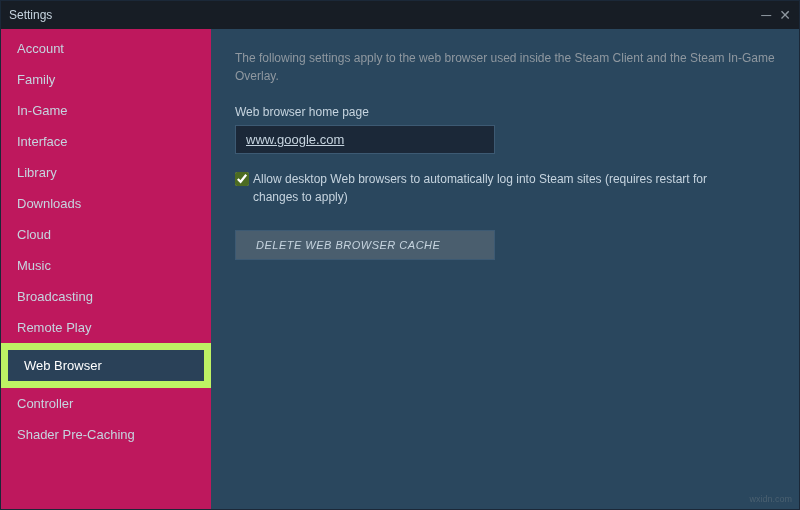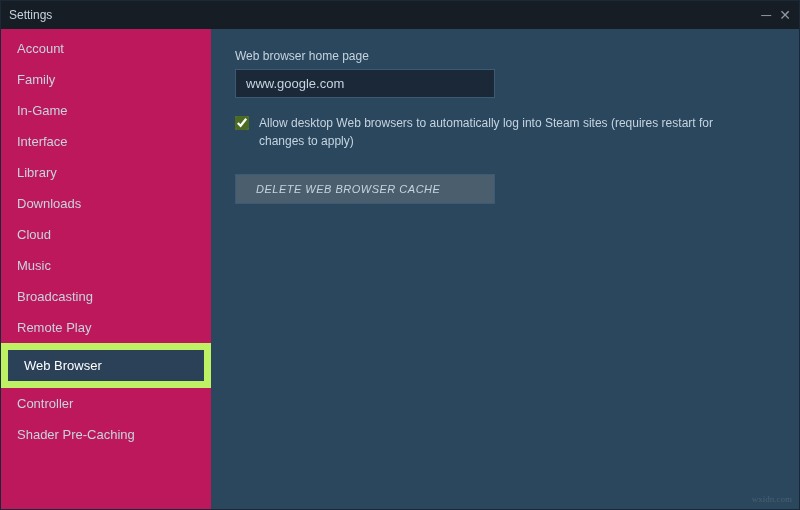--- a/index.html
+++ b/index.html
@@ -104,26 +104,27 @@
 
     .text-input {
       background: #1b2838;
       border: 1px solid #3d5a73;
       color: #c6d4df;
       padding: 6px 10px;
       font-size: 13px;
       width: 260px;
       outline: none;
       margin-bottom: 16px;
+      text-decoration: underline;
     }
 
     .checkbox-row {
       display: flex;
       align-items: flex-start;
-      gap: 10px;
+      gap: 4px;
       margin-bottom: 24px;
       max-width: 500px;
     }
 
     .checkbox-input {
       margin-top: 2px;
       width: 14px;
       height: 14px;
       cursor: pointer;
       flex-shrink: 0;
@@ -151,21 +152,20 @@
       margin-bottom: 8px;
       font-style: italic;
     }
 
     .watermark {
       position: absolute;
       bottom: 6px;
       right: 8px;
       font-size: 9px;
       color: #4a6070;
-      font-family: Liberation Serif, serif;
     }
   </style>
 </head>
 <body>
 
 <div class="window">
   <div class="titlebar">
     <span class="titlebar-title">Settings</span>
     <div class="titlebar-controls">
       <button class="titlebar-btn">─</button>
@@ -184,20 +184,21 @@
         <div class="sidebar-item">Cloud</div>
         <div class="sidebar-item">Music</div>
         <div class="sidebar-item">Broadcasting</div>
         <div class="sidebar-item">Remote Play</div>
         <div class="sidebar-item active">Web Browser</div>
         <div class="sidebar-item">Controller</div>
         <div class="sidebar-item">Shader Pre-Caching</div>
       </div>
 
     <div class="main-panel">
+      <p class="description">The following settings apply to the web browser used inside the Steam Client and the Steam In-Game Overlay.</p>
 
       <div class="field-label">Web browser home page</div>
       <input class="text-input" type="text" value="www.google.com" style="">
 
       <div class="checkbox-row">
         <input type="checkbox" class="checkbox-input" id="auto-login" checked="" style="">
         <label for="auto-login" class="checkbox-label">Allow desktop Web browsers to automatically log into Steam sites (requires restart for changes to apply)</label>
       </div>
 
       <button class="action-btn">DELETE WEB BROWSER CACHE</button>

